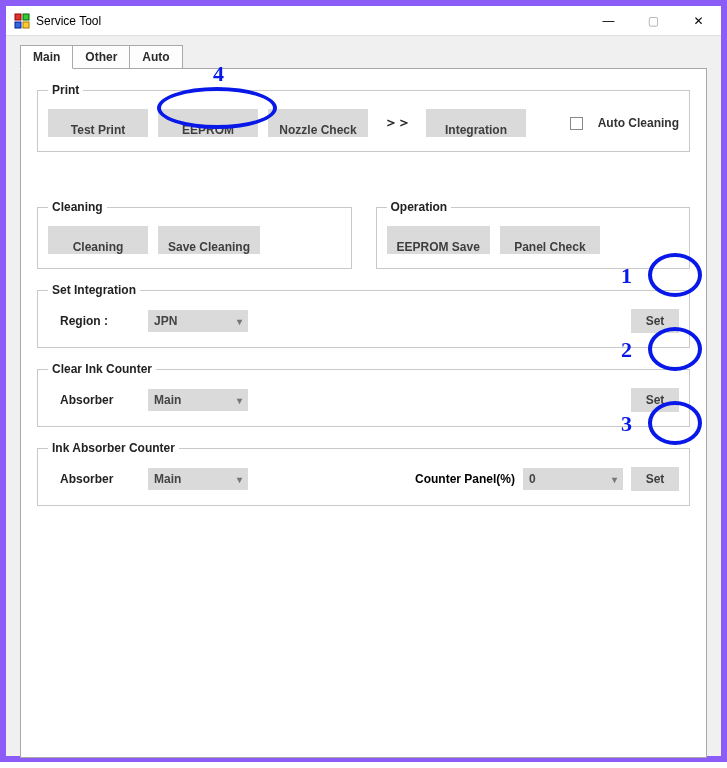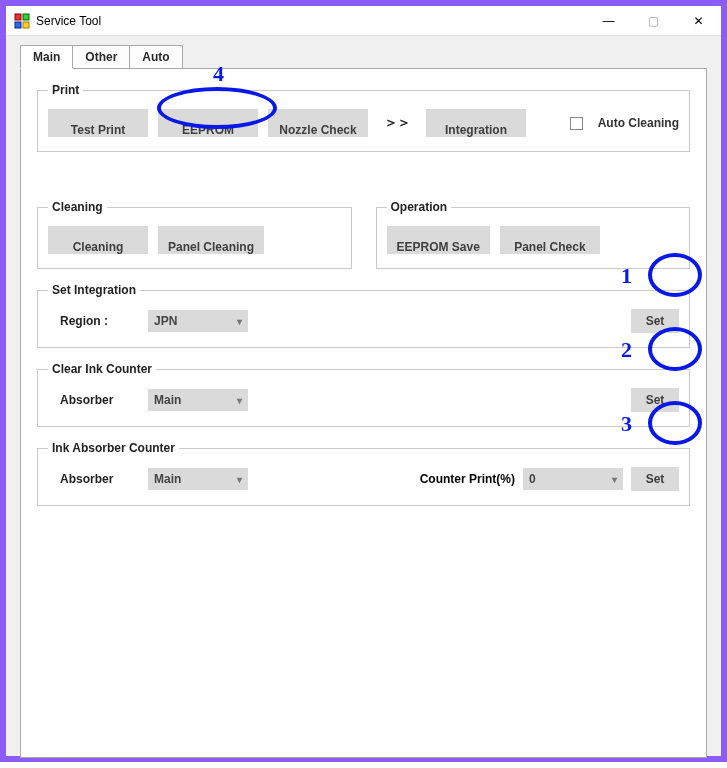--- a/index.html
+++ b/index.html
@@ -186,21 +186,21 @@
             <span>Auto Cleaning</span>
           </label>
         </div>
       </fieldset>
 
       <div class="two-col">
         <fieldset>
           <legend>Cleaning</legend>
           <div class="row">
             <button class="btn">Cleaning</button>
-            <button class="btn">Panel Cleaning</button>
+            <button class="btn">Save Cleaning</button>
           </div>
         </fieldset>
         <fieldset>
           <legend>Operation</legend>
           <div class="row">
             <button class="btn">EEPROM Save</button>
             <button class="btn">Panel Check</button>
           </div>
         </fieldset>
       </div>
@@ -237,21 +237,21 @@
         <legend>Ink Absorber Counter</legend>
         <div class="spread">
           <div class="row">
             <span class="lbl">Absorber</span>
             <div class="select">
               <span>Main</span>
               <span class="caret">▾</span>
             </div>
           </div>
           <div class="right-side">
-            <span style="font-weight:700;">Counter Print(%)</span>
+            <span style="font-weight:700;">Counter Panel(%)</span>
             <div class="select">
               <span>0</span>
               <span class="caret">▾</span>
             </div>
             <button class="btn small">Set</button>
           </div>
         </div>
       </fieldset>
 
       <span class="annot" style="left:192px; top:-8px;">4</span>

